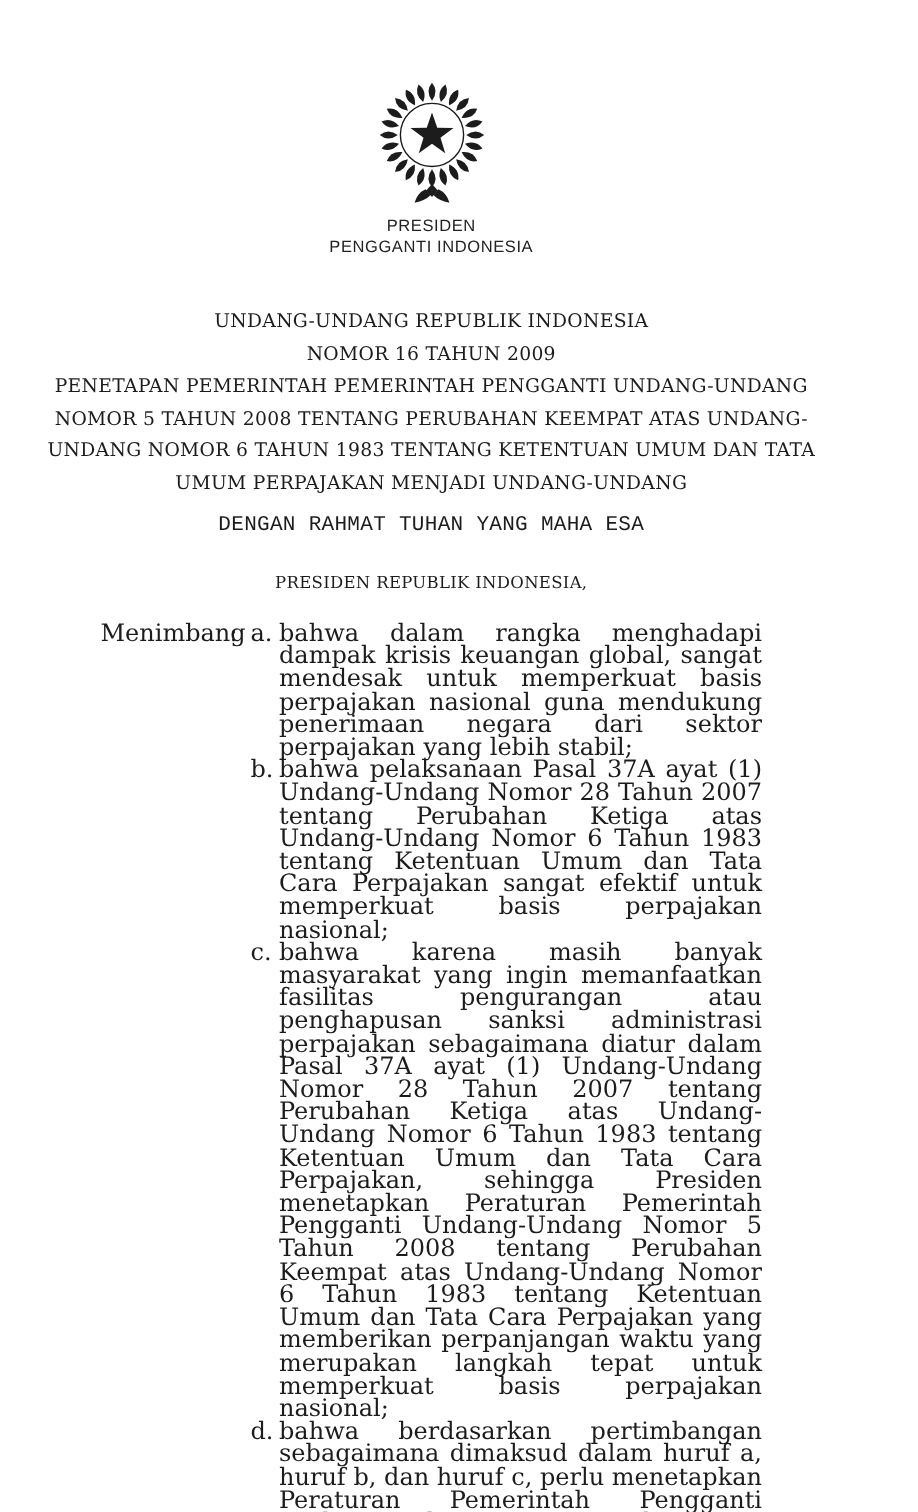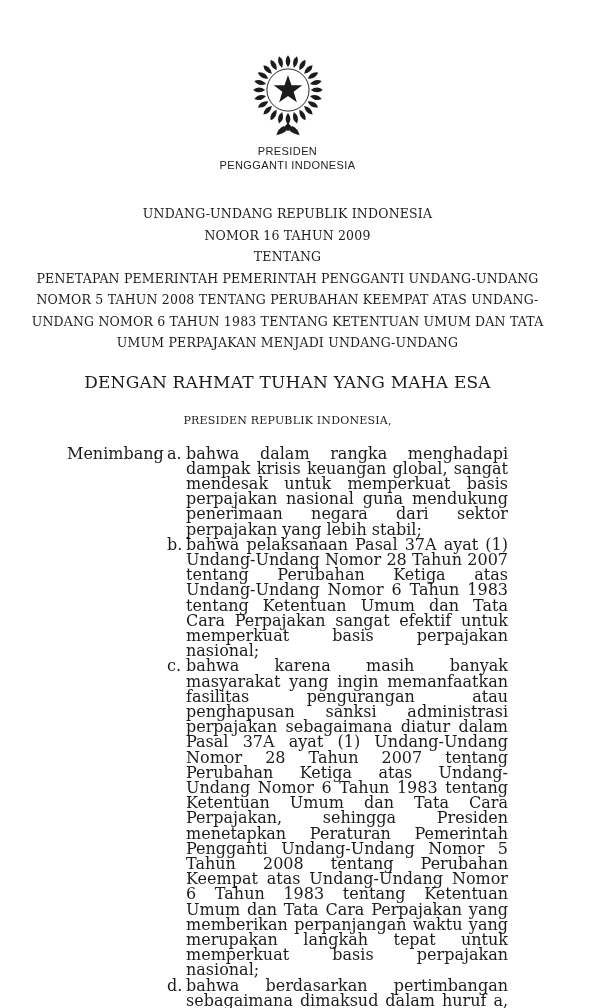--- a/index.html
+++ b/index.html
@@ -10,21 +10,21 @@
   }
   .emblem{display:flex;justify-content:center;}
   .emblem svg{display:block;}
   .agency{
     text-align:center;font-family:"Liberation Sans", sans-serif;
     font-size:11px;line-height:13.5px;margin-top:5px;letter-spacing:.4px;color:#222;
   }
   .title{
     text-align:center;font-size:12.5px;line-height:21.5px;margin-top:31px;letter-spacing:.2px;
   }
-  .invocation{text-align:center;font-size:17px;line-height:15px;margin-top:21px;letter-spacing:.2px;}
+  .invocation{text-align:center;font-size:14px;line-height:15px;margin-top:11px;letter-spacing:.2px;font-family:Liberation Mono, monospace;}
   .authority{text-align:center;font-size:11px;line-height:15px;margin-top:23px;letter-spacing:.2px;}
   .considerations{
     display:flex;margin:18px 67px 4px 67px;font-size:16px;line-height:15.2px;
   }
   .c-label{width:86px;flex:0 0 86px;}
   .c-colon{width:14px;flex:0 0 14px;}
   .c-items{flex:1;min-width:0;}
   .c-item{display:flex;}
   .c-marker{width:19px;flex:0 0 19px;}
   .c-text{flex:1;text-align:justify;}
@@ -79,21 +79,20 @@
   </div>
 
   <div class="agency">
     <div>PRESIDEN</div>
     <div>PENGGANTI INDONESIA</div>
   </div>
 
   <div class="title">
     <div>UNDANG-UNDANG REPUBLIK INDONESIA</div>
     <div>NOMOR 16 TAHUN 2009</div>
-    <div>TENTANG</div>
     <div>PENETAPAN PEMERINTAH PEMERINTAH PENGGANTI UNDANG-UNDANG</div>
     <div>NOMOR 5 TAHUN 2008 TENTANG PERUBAHAN KEEMPAT ATAS UNDANG-</div>
     <div>UNDANG NOMOR 6 TAHUN 1983 TENTANG KETENTUAN UMUM DAN TATA</div>
     <div>UMUM PERPAJAKAN MENJADI UNDANG-UNDANG</div>
   </div>
 
   <div class="invocation">DENGAN RAHMAT TUHAN YANG MAHA ESA</div>
 
   <div class="authority">PRESIDEN REPUBLIK INDONESIA,</div>
 

